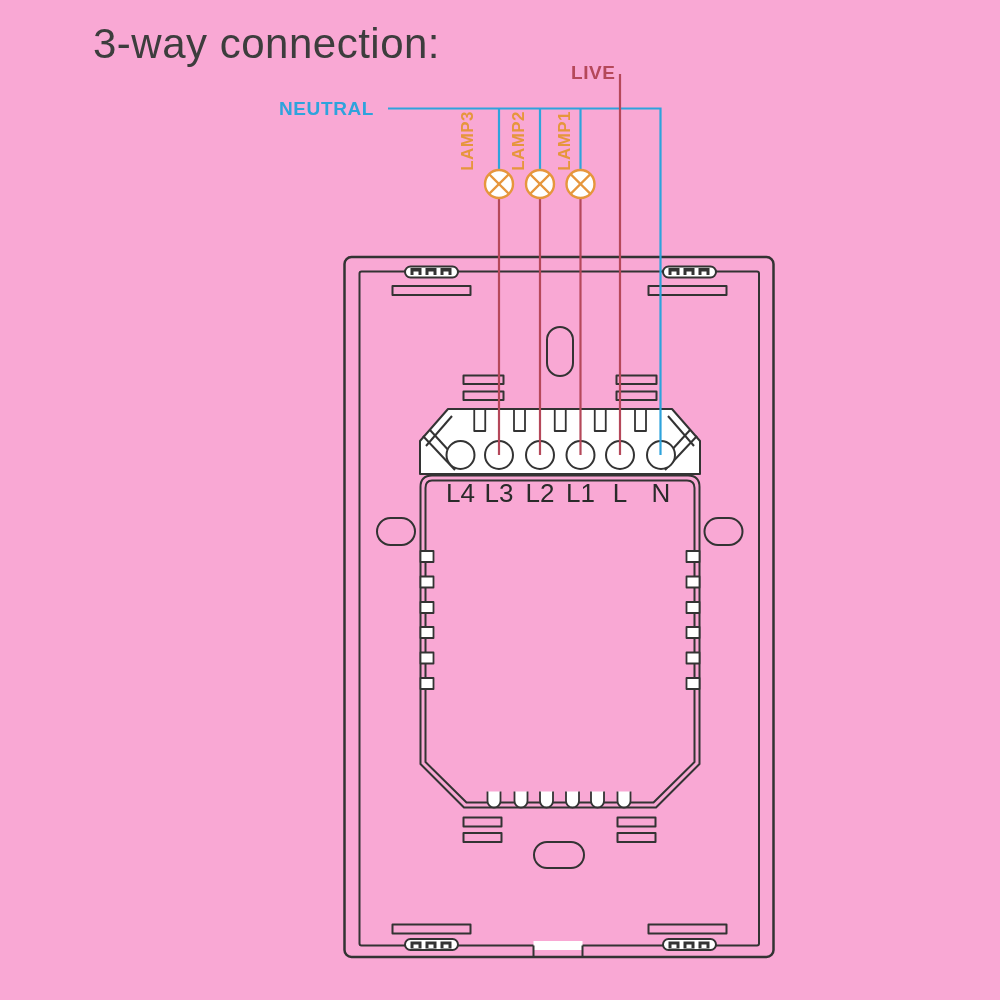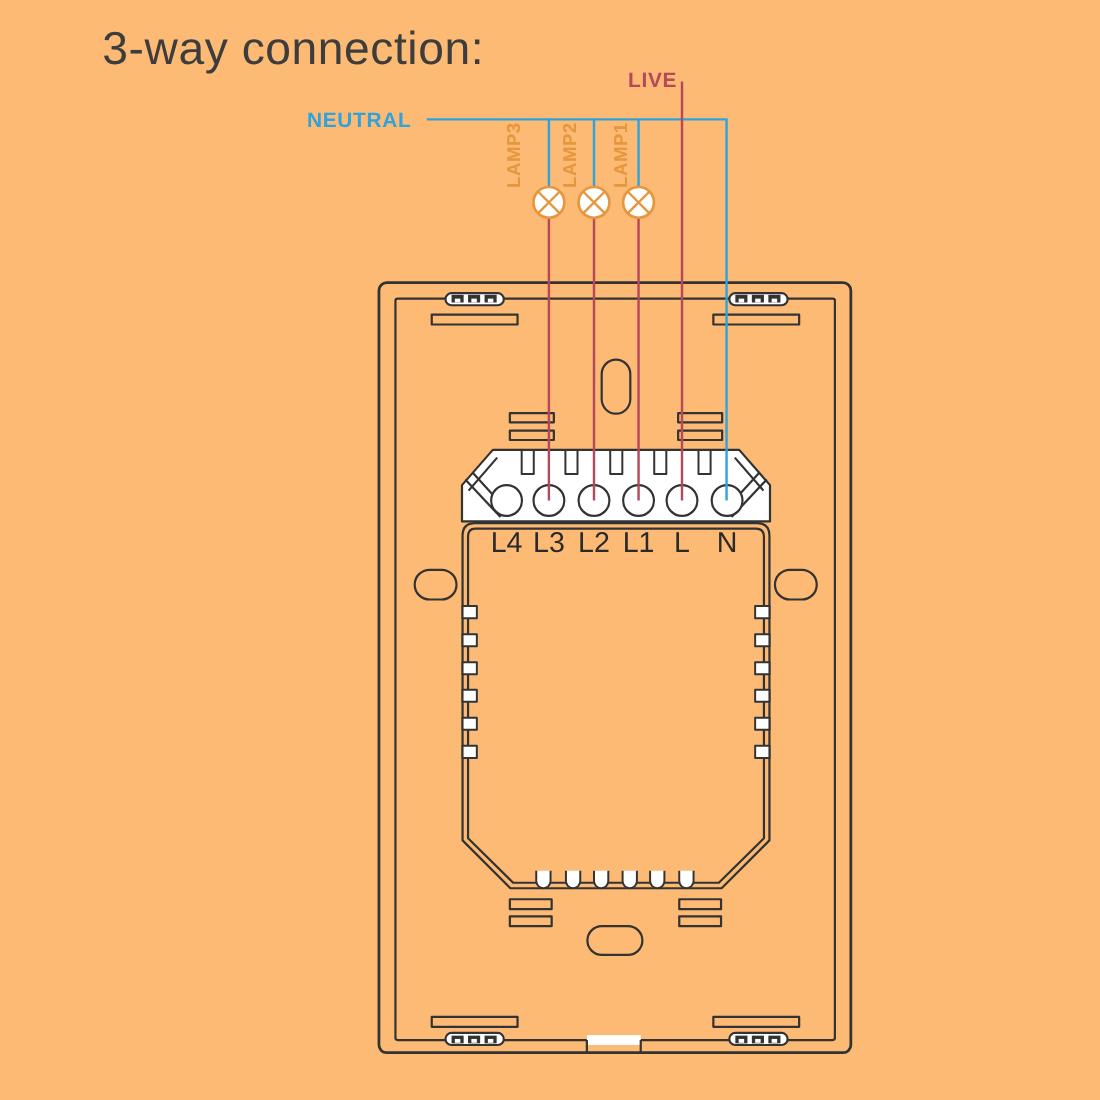--- a/index.html
+++ b/index.html
@@ -5,21 +5,21 @@
   :root{
     --live-wire:#b5485a;
     --neutral-wire:#2ea3dc;
     --lamp:#e6963c;
     --outline:#333333;
     --label-text:#2a2a2a;
     --title-text:#3d3d3d;
   }
   html,body{margin:0;padding:0;background:#ffffff;}
   .stage{
-    position:relative;width:1000px;height:1000px;background:#fdba74;overflow:hidden;
+    position:relative;width:1000px;height:1000px;background:#f9a8d4;overflow:hidden;
     font-family:"Liberation Sans", sans-serif;
   }
   .title{
     position:absolute;left:93px;top:20px;margin:0;
     font-size:42px;font-weight:300;letter-spacing:0.5px;
     color:var(--title-text);
     font-family:"Liberation Sans", sans-serif;
   }
   svg{position:absolute;left:0;top:0;}
   .ol  {stroke:var(--outline);fill:none;stroke-width:2;stroke-linejoin:round;}

